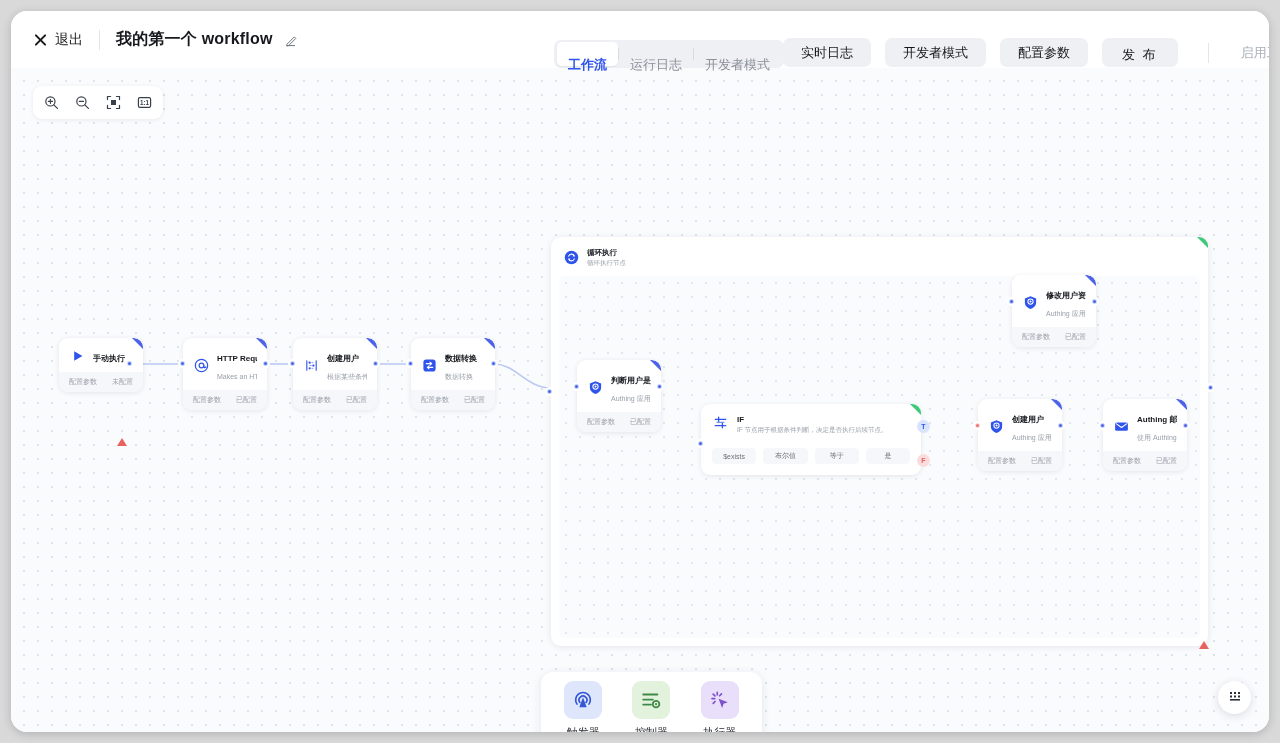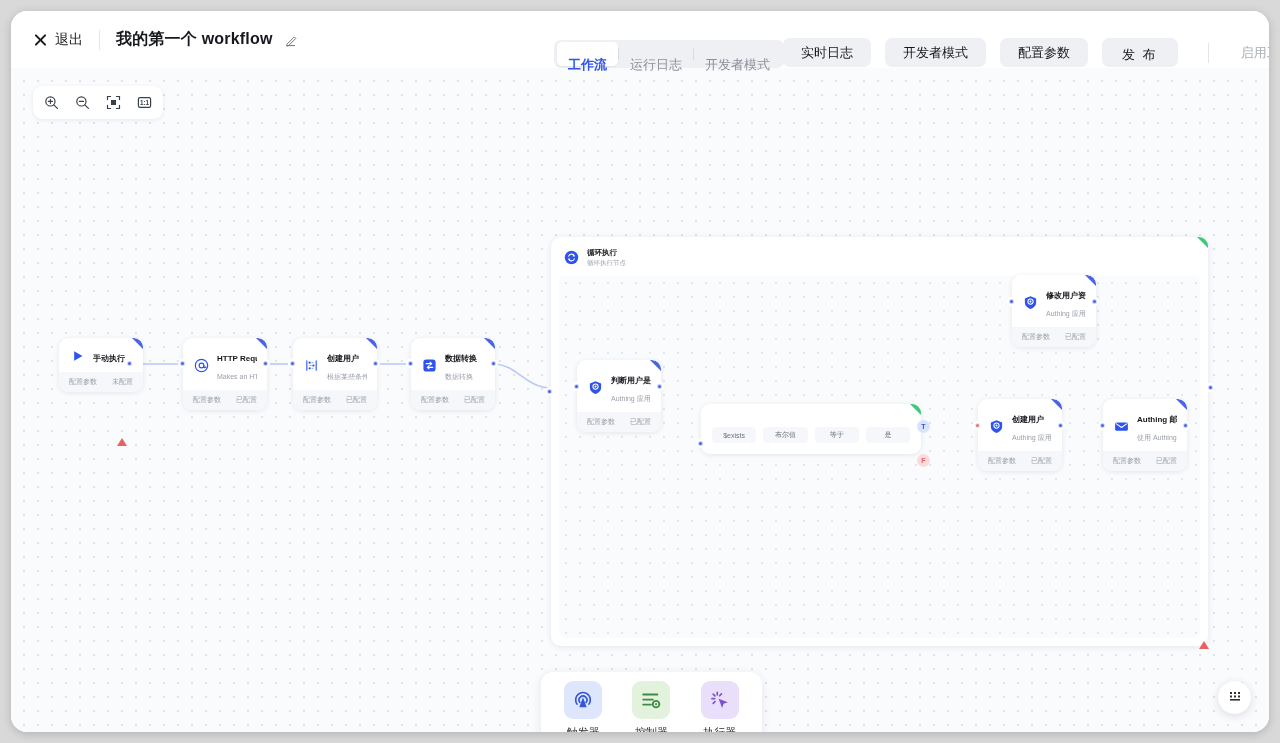--- a/index.html
+++ b/index.html
@@ -395,20 +395,33 @@
       <div class="node-foot">
         <span>配置参数</span>
         <span class="st-ok">已配置</span>
       </div>
     </div>
     <div class="port" style="left:561px; top:314px;"></div>
     <div class="port" style="left:644px; top:314px;"></div>
 
     <div class="if-node">
       <div class="corner green"></div>
+      <div class="if-head">
+        <span class="node-ico">
+          <svg width="15" height="15" viewBox="0 0 16 16">
+              <path d="M2.4 4.6 H13.6 M2.4 11.4 H13.6" stroke="#2f54eb" stroke-width="1.4" stroke-linecap="round"></path>
+              <path d="M6 2.4 V8 M10 8 V13.6" stroke="#2f54eb" stroke-width="1.4" stroke-linecap="round"></path>
+              <path d="M4.2 7.8 H11.8" stroke="#7f93f0" stroke-width="1.2" stroke-linecap="round"></path>
+            </svg>
+        </span>
+        <span>
+          <span class="if-title" style="display:block">IF</span>
+          <span class="if-sub" style="display:block">IF 节点用于根据条件判断，决定是否执行后续节点。</span>
+        </span>
+      </div>
       <div class="chips">
         <div class="chip">$exists</div>
         <div class="chip">布尔值</div>
         <div class="chip">等于</div>
         <div class="chip">是</div>
       </div>
     </div>
     <div class="port" style="left:685px; top:371px;"></div>
     <div class="port tf" style="left:906px; top:352px;">T</div>
     <div class="port tf f" style="left:906px; top:386px;">F</div>

